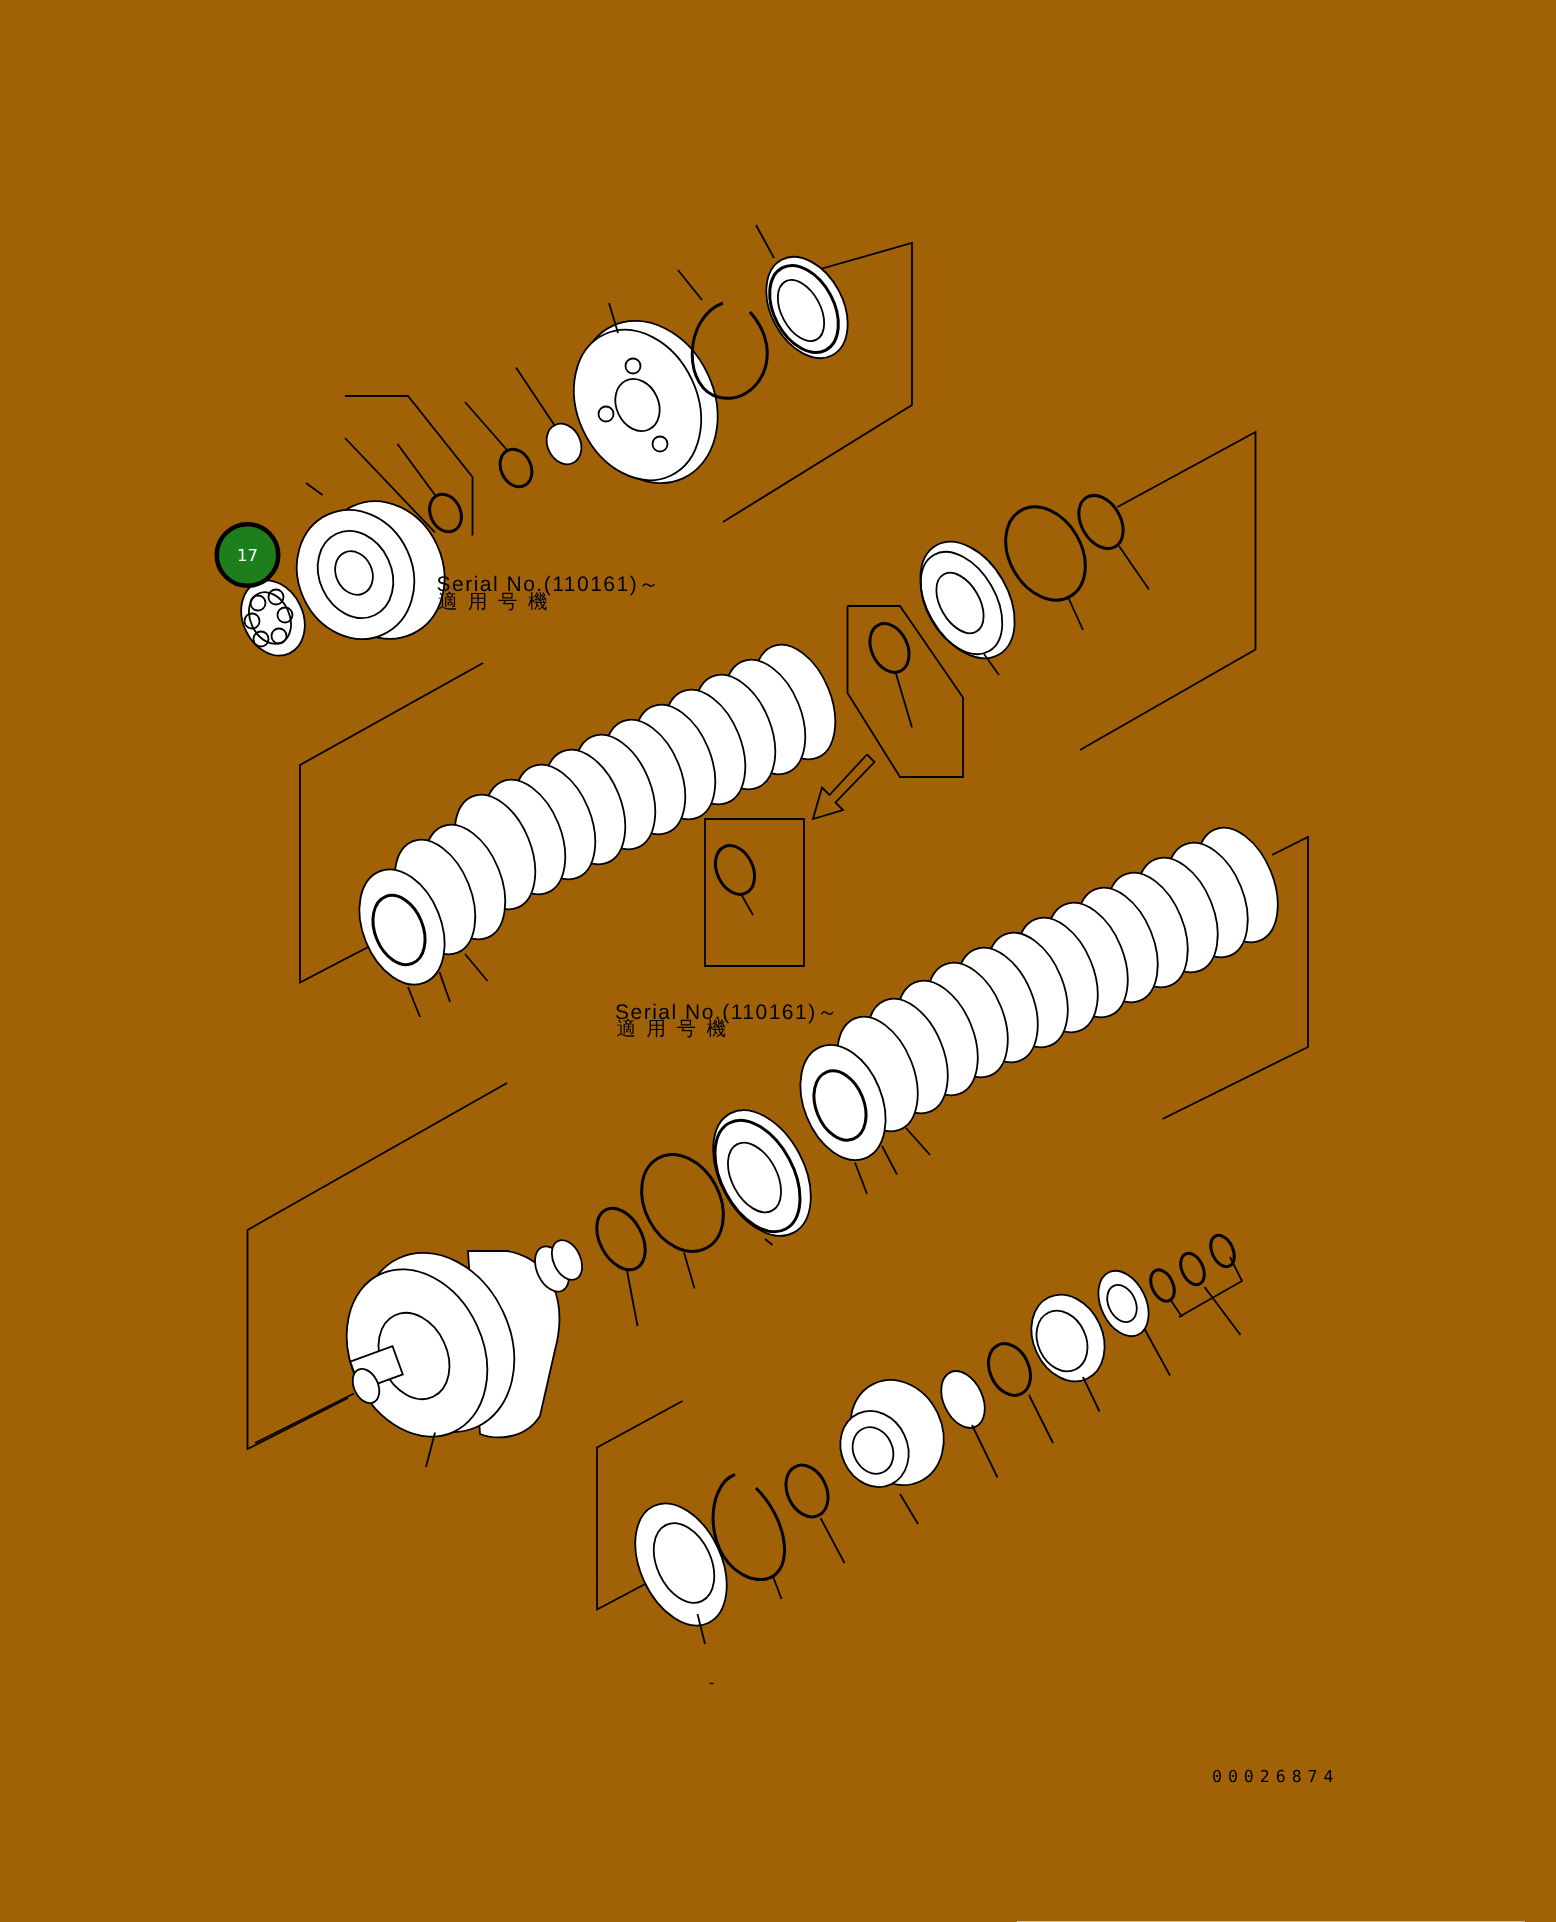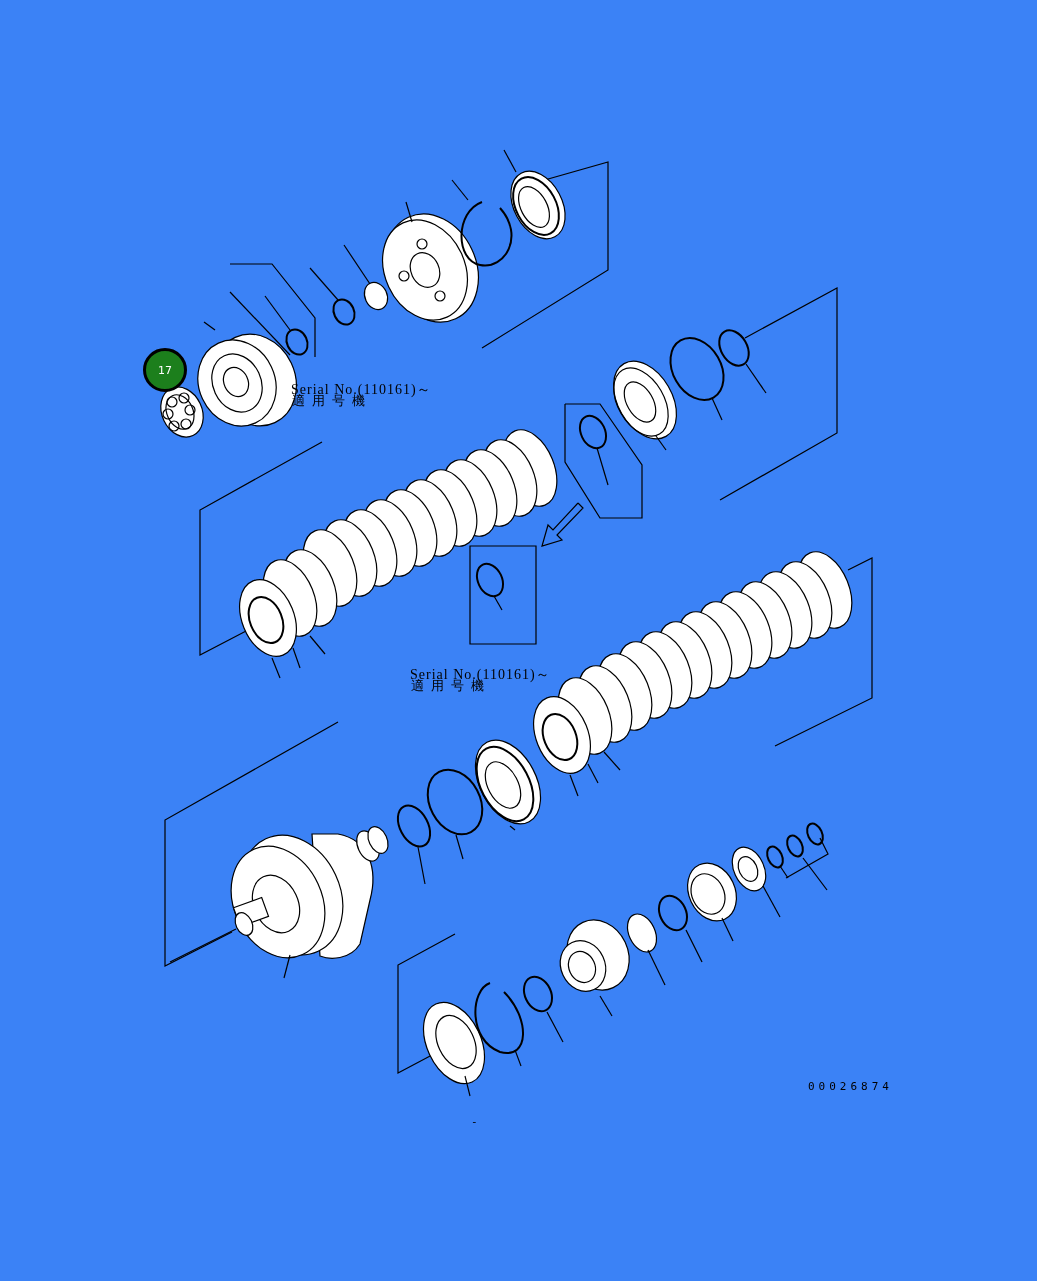--- a/index.html
+++ b/index.html
@@ -1,23 +1,23 @@
 <!DOCTYPE html>
 <html><head>
 <meta charset="utf-8">
 <style>
   html, body { margin: 0; padding: 0; background: #ffffff; }
-  #canvas { position: relative; width: 1037px; height: 1281px; background: #3b82f6; overflow: hidden; font-family: "DejaVu Sans Mono", monospace; }
+  #canvas { position: relative; width: 1037px; height: 1281px; background: #a16207; overflow: hidden; font-family: "DejaVu Sans Mono", monospace; }
   svg.drawing { position: absolute; left: 0; top: 0; width: 1037px; height: 1281px; }
   svg.drawing * { vector-effect: non-scaling-stroke; }
   .ln { stroke: #000; stroke-width: 1.2; fill: none; }
   .ln2 { stroke: #000; stroke-width: 2; fill: none; }
   .wf { stroke: #000; stroke-width: 1.2; fill: #fff; }
   .label-jp { position: absolute; font-family: "DejaVu Sans", sans-serif; font-size: 13px; letter-spacing: 7px; color: #000; margin-top: 28px; }
-  .label-sn { position: absolute; font-family: Liberation Serif, serif; font-size: 14px; letter-spacing: 1px; color: #000; white-space: nowrap; }
+  .label-sn { position: absolute; font-family: Liberation Sans, sans-serif; font-size: 14px; letter-spacing: 1px; color: #000; white-space: nowrap; }
   .docnum { position: absolute; font-family: "DejaVu Sans Mono", monospace; font-size: 11px; letter-spacing: 4px; color: #000; }
   .callout { position: absolute; width: 38px; height: 38px; border-radius: 50%; background: #1c7f1c; border: 3px solid #000; color: #fff; font-family: "DejaVu Sans", sans-serif; font-size: 11px; display: flex; align-items: center; justify-content: center; box-sizing: content-box; cursor: pointer; }
 </style>
 </head>
 <body>
 
 <div id="canvas">
 
   <svg class="drawing" viewBox="0 0 1037 1281" xmlns="http://www.w3.org/2000/svg">
 
@@ -252,15 +252,15 @@
   </div>
 
   <div class="label-jp" style="left:292px; top:364px;">適用号機</div>
   <div class="label-sn" style="left:291px; top:381px;">Serial No.(110161)～</div>
 
   <div class="label-jp" style="left:411px; top:649px;">適用号機</div>
   <div class="label-sn" style="left:410px; top:666px;">Serial No.(110161)～</div>
 
   <div class="docnum" style="left:471px; top:1115px;">-</div>
 
-  <div class="docnum" style="left:808px; top:1080px;">00026874</div>
+  <div class="docnum" style="left:808px; top:1178px;">00026874</div>
 
 </div>
 
 </body></html>

